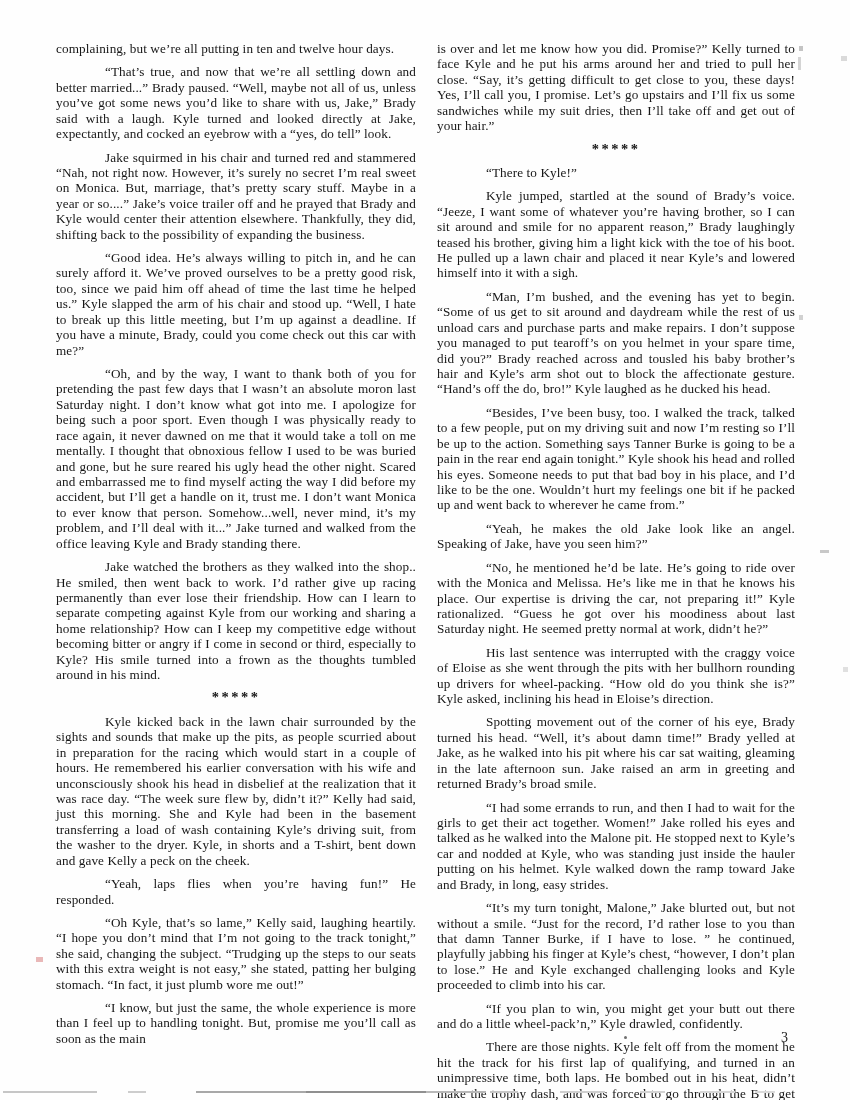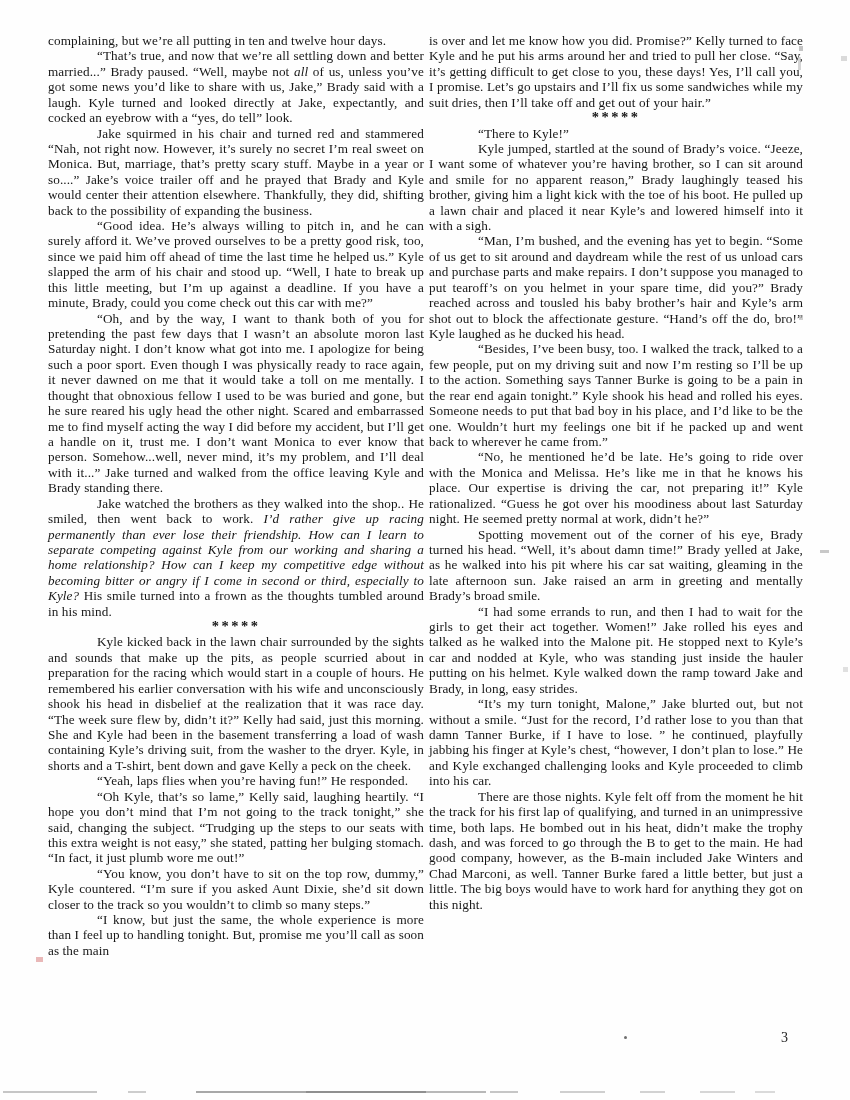--- a/index.html
+++ b/index.html
@@ -16,30 +16,30 @@
   .col {
     position: absolute;
     top: 33px;
     text-align: justify;
     font-size: 13.2px;
     line-height: 15.42px;
     letter-spacing: 0.1px;
   }
   #col-left  { left: 48px;  width: 376px; }
   #col-right { left: 429px; width: 374px; }
-  .blk { margin: 0; padding: 0; text-indent: 49px; }
+  .blk { margin: 8px; padding: 0; text-indent: 49px; }
   .blk.opening { text-indent: 0; }
   .blk.separator {
     text-indent: 0;
     text-align: center;
     font-weight: bold;
     font-size: 14.5px;
     letter-spacing: 2.5px;
   }
-  .it { font-style: italic; }
+  .it { }
   #page-number {
     position: absolute;
     left: 781px;
     top: 1030px;
     font-size: 14px;
     color: #222;
   }
   
   .artifact { position: absolute; pointer-events: none; }
   .speck-a { left: 799px; top: 46px;  width: 4px; height: 5px;  background: #ababab; opacity: .7; }
@@ -70,34 +70,36 @@
       <p class="blk opening"><span>complaining, but we’re all putting in ten and twelve hour days.</span></p>
       <p class="blk para"><span>“That’s true, and now that we’re all settling down and better married...”  Brady paused.  “Well, maybe not </span><span class="it">all</span><span> of us, unless you’ve got some news you’d like to share with us, Jake,” Brady said with a laugh.  Kyle turned and looked directly at Jake, expectantly, and cocked an eyebrow with a “yes, do tell” look.</span></p>
       <p class="blk para"><span>Jake squirmed in his chair and turned red and stammered “Nah, not right now.  However, it’s surely no secret I’m real sweet on Monica.  But, marriage, that’s pretty scary stuff.  Maybe in a year or so....”  Jake’s voice trailer off and he prayed that Brady and Kyle would center their attention elsewhere.  Thankfully, they did, shifting back to the possibility of expanding the business.</span></p>
       <p class="blk para"><span>“Good idea.  He’s always willing to pitch in, and he can surely afford it.  We’ve proved ourselves to be a pretty good risk, too, since we paid him off ahead of time the last time he helped us.” Kyle slapped the arm of his chair and stood up.  “Well, I hate to break up this little meeting, but I’m up against a deadline.  If you have a minute, Brady, could you come check out this car with me?”</span></p>
       <p class="blk para"><span>“Oh, and by the way, I want to thank both of you for pretending the past few days that I wasn’t an absolute moron last Saturday night.  I don’t know what got into me.  I apologize for being such a poor sport.  Even though I was physically ready to race again, it never dawned on me that it would take a toll on me mentally.  I thought that obnoxious fellow I used to be was buried and gone, but he sure reared his ugly head the other night.  Scared and embarrassed me to find myself acting the way I did before my accident, but I’ll get a handle on it, trust me.  I don’t want Monica to ever know that person.  Somehow...well, never mind, it’s my problem, and I’ll deal with it...”  Jake turned and walked from the office leaving Kyle and Brady standing there.</span></p>
       <p class="blk para"><span>Jake watched the brothers as they walked into the shop..  He smiled, then went back to work.  </span><span class="it">I’d rather give up racing permanently than ever lose their friendship.  How can I learn to separate competing against Kyle from our working and sharing a home relationship?  How can I keep my competitive edge without becoming bitter or angry if I come in second or third, especially to Kyle?</span><span>  His smile turned into a frown as the thoughts tumbled around in his mind.</span></p>
       <p class="blk separator"><span>*****</span></p>
       <p class="blk para"><span>Kyle kicked back in the lawn chair surrounded by the sights and sounds that make up the pits, as people scurried about in preparation for the racing which would start in a couple of hours.  He remembered his earlier conversation with his wife and unconsciously shook his head in disbelief at the realization that it was race day.  “The week sure flew by, didn’t it?” Kelly had said, just this morning.  She and Kyle had been in the basement transferring a load of wash containing Kyle’s driving suit, from the washer to the dryer.  Kyle, in shorts and a T-shirt, bent down and gave Kelly a peck on the cheek.</span></p>
       <p class="blk para"><span>“Yeah, laps flies when you’re having fun!” He responded.</span></p>
       <p class="blk para"><span>“Oh Kyle, that’s so lame,” Kelly said, laughing heartily.  “I hope you don’t mind that I’m not going to the track tonight,” she said, changing the subject.  “Trudging up the steps to our seats with this extra weight is not easy,” she stated, patting her bulging stomach.  “In fact, it just plumb wore me out!”</span></p>
-      <p class="blk para"><span>“You know, you don’t have to sit on the top row, dummy,” Kyle countered.  “I’m sure if you asked Aunt Dixie, she’d sit down closer to the track so you wouldn’t to climb so many steps.”</span></p>
       <p class="blk para"><span>“I know, but just the same, the whole experience is more than I feel up to handling tonight.  But, promise me you’ll call as soon as the main</span></p>
     </div>
   <div id="col-right" class="col">
       <p class="blk opening"><span>is over and let me know how you did.  Promise?”  Kelly turned to face Kyle and he put his arms around her and tried to pull her close.  “Say, it’s getting difficult to get close to you, these days!  Yes, I’ll call you, I promise.  Let’s go upstairs and I’ll fix us some sandwiches while my suit dries, then I’ll take off and get out of your hair.”</span></p>
       <p class="blk separator"><span>*****</span></p>
       <p class="blk para"><span>“There to Kyle!”</span></p>
       <p class="blk para"><span>Kyle jumped, startled at the sound of Brady’s voice.  “Jeeze, I want some of whatever you’re having brother, so I can sit around and smile for no apparent reason,” Brady laughingly teased his brother, giving him a light kick with the toe of his boot.  He pulled up a lawn chair and placed it near Kyle’s and lowered himself into it with a sigh.</span></p>
       <p class="blk para"><span>“Man, I’m bushed, and the evening has yet to begin.  “Some of us get to sit around and daydream while the rest of us unload cars and purchase parts and make repairs.  I don’t suppose you managed to put tearoff’s on you helmet in your spare time, did you?”  Brady reached across and tousled his baby brother’s hair and Kyle’s arm shot out to block the affectionate gesture.  “Hand’s off the do, bro!”  Kyle laughed as he ducked his head.</span></p>
       <p class="blk para"><span>“Besides, I’ve been busy, too.  I walked the track, talked to a few people, put on my driving suit and now I’m resting so I’ll be up to the action.  Something says Tanner Burke is going to be a pain in the rear end again tonight.” Kyle shook his head and rolled his eyes.  Someone needs to put that bad boy in his place, and I’d like to be the one.  Wouldn’t hurt my feelings one bit if he packed up and went back to wherever he came from.”</span></p>
+      <p class="blk para"><span>“Yeah, he makes the old Jake look like an angel.  Speaking of Jake, have you seen him?”</span></p>
       <p class="blk para"><span>“No, he mentioned he’d be late.  He’s going to ride over with the Monica and Melissa.  He’s like me in that he knows his place.  Our expertise is driving the car, not preparing it!” Kyle rationalized.  “Guess he got over his moodiness about last Saturday night.  He seemed pretty normal at work, didn’t he?”</span></p>
-      <p class="blk para"><span>Spotting movement out of the corner of his eye, Brady turned his head.  “Well, it’s about damn time!” Brady yelled at Jake, as he walked into his pit where his car sat waiting, gleaming in the late afternoon sun.  Jake raised an arm in greeting and mentally Brady’s broad smile.</span></p>
+      <p class="blk para"><span>His last sentence was interrupted with the craggy voice of Eloise as she went through the pits with her bullhorn rounding up drivers for wheel-packing.  “How old do you think she is?” Kyle asked, inclining his head in Eloise’s direction.</span></p>
+      <p class="blk para"><span>Spotting movement out of the corner of his eye, Brady turned his head.  “Well, it’s about damn time!” Brady yelled at Jake, as he walked into his pit where his car sat waiting, gleaming in the late afternoon sun.  Jake raised an arm in greeting and returned Brady’s broad smile.</span></p>
       <p class="blk para"><span>“I had some errands to run, and then I had to wait for the girls to get their act together.  Women!”  Jake rolled his eyes and talked as he walked into the Malone pit.  He stopped next to Kyle’s car and nodded at Kyle, who was standing just inside the hauler putting on his helmet.  Kyle walked down the ramp toward Jake and Brady, in long, easy strides.</span></p>
       <p class="blk para"><span>“It’s my turn tonight, Malone,” Jake blurted out, but not without a smile.  “Just for the record, I’d rather lose to you than that damn Tanner Burke, if I have to lose.  ” he continued, playfully jabbing his finger at Kyle’s chest, “however, I don’t plan to lose.”  He and Kyle exchanged challenging looks and Kyle proceeded to climb into his car.</span></p>
+      <p class="blk para"><span>“If you plan to win, you might get your butt out there and do a little wheel-pack’n,” Kyle drawled, confidently.</span></p>
       <p class="blk para"><span>There are those nights.  Kyle felt off from the moment he hit the track for his first lap of qualifying, and turned in an unimpressive time, both laps.  He bombed out in his heat, didn’t make the trophy dash, and was forced to go through the B to get to the main.  He had good company, however, as the B-main included Jake Winters and Chad Marconi, as well.  Tanner Burke fared a little better, but just a little.  The big boys would have to work hard for anything they got on this night.</span></p>
     </div>
 
   <div id="page-number">3</div>
 
   <div class="artifact speck-a"></div>
   <div class="artifact speck-b"></div>
   <div class="artifact speck-c"></div>
   <div class="artifact speck-d"></div>
   <div class="artifact speck-e"></div>

